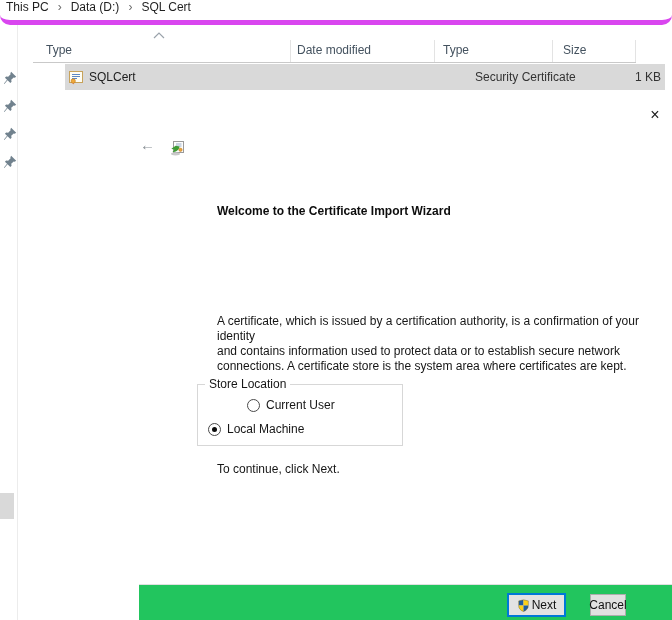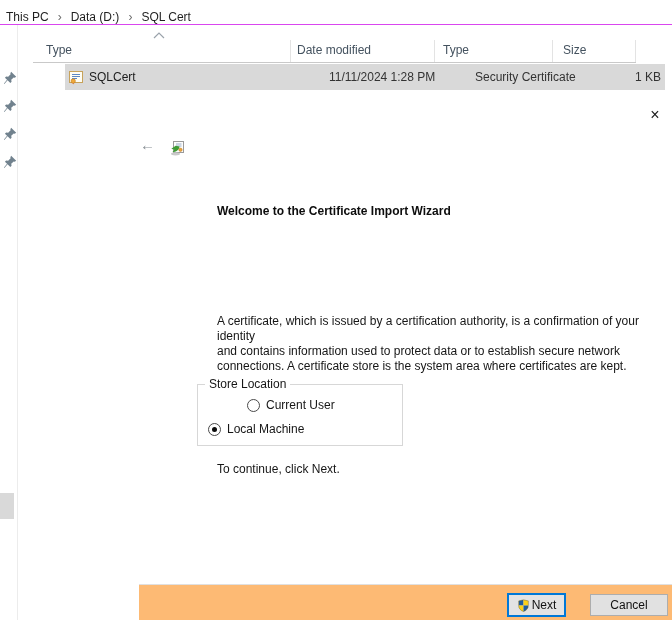--- a/index.html
+++ b/index.html
@@ -2,21 +2,21 @@
 <html><head>
 <meta charset="utf-8">
 <style>
   * { margin:0; padding:0; box-sizing:border-box; }
   html,body { width:672px; height:620px; background:#fff; overflow:hidden;
               font-family:"Liberation Sans","DejaVu Sans",sans-serif; font-size:12px; color:#1f1f1f; }
   .abs { position:absolute; }
 
   
   .address-bar { left:0; top:0; width:672px; height:25px; background:#fff;
-                 border-bottom:1px solid #d946ef; display:flex; align-items:flex-end; padding-left:4px; }
+                 border-bottom:5px solid #d946ef; display:flex; align-items:flex-start; padding-left:4px;border-radius:10px; }
   .crumb { padding:0 2px; color:#1f1f1f; cursor:default; }
   .crumb-sep { color:#6d6d6d; padding:0 7px; font-size:12px; }
 
   
   .nav-line { left:17px; top:25px; width:1px; height:595px; background:#ececec; }
   .pin { left:3px; width:14px; height:14px; }
   .nav-thumb { left:0; top:493px; width:14px; height:26px; background:#d9d9d9; }
 
   
   .header-row { left:33px; top:40px; width:603px; height:22px; color:#44525f; }
@@ -53,26 +53,26 @@
   .radio-row.r1 { top:37px; }
   .radio { width:13px; height:13px; border:1px solid #4a4a4a; border-radius:50%;
            background:#fff; position:relative; flex:0 0 auto; }
   .radio-row.selected .radio::after { content:""; position:absolute; left:3px; top:3px;
            width:5px; height:5px; border-radius:50%; background:#0c0c0c; }
   .radio-label { margin-left:6px; color:#161616; }
 
   .hint { position:absolute; left:78px; top:362px; color:#161616; }
 
   .dlg-footer { position:absolute; left:0; top:484px; width:533px; height:36px;
-                background:#fdba74; border-top:1px solid #e0e0e0; }
+                background:#22c55e; border-top:1px solid #e0e0e0; }
   .btn { position:absolute; display:flex; align-items:center; justify-content:center;
          font-size:12px; color:#111; cursor:pointer; }
   .btn-next { left:368px; top:8px; width:59px; height:24px; background:#e3e3e3;
               border:2px solid #0078d7; gap:2px; }
-  .btn-cancel { left:451px; top:9px; width:78px; height:22px; background:#e1e1e1;
+  .btn-cancel { left:451px; top:9px; width:36px; height:22px; background:#e1e1e1;
                 border:1px solid #adadad; }
 </style>
 </head>
 <body>
 
 <div class="abs address-bar">
   <span class="crumb">This PC</span>
   <span class="crumb-sep">›</span>
   <span class="crumb">Data (D:)</span>
   <span class="crumb-sep">›</span>
@@ -114,21 +114,20 @@
 <div class="abs file-row">
   <svg class="file-icon" viewBox="0 0 16 16">
     <rect x="1.5" y="2.5" width="13" height="11" fill="#fffdf3" stroke="#c7a25a"></rect>
     <line x1="4" y1="5.5" x2="12" y2="5.5" stroke="#5b87c5"></line>
     <line x1="4" y1="7.5" x2="12" y2="7.5" stroke="#5b87c5"></line>
     <line x1="4" y1="9.5" x2="9" y2="9.5" stroke="#5b87c5"></line>
     <path d="M4.2 13.2 5.2 15.6 6.2 13.2Z" fill="#d9544f"></path>
     <circle cx="5.2" cy="12" r="2.2" fill="#f0a93a" stroke="#c07c1e" stroke-width="0.6"></circle>
   </svg>
   <span class="cell-name">SQLCert</span>
-  <span class="cell-date">11/11/2024 1:28 PM</span>
   <span class="cell-type">Security Certificate</span>
   <span class="cell-size">1 KB</span>
 </div>
 
 <div class="abs dialog">
 
   <div class="close-btn">×</div>
 
   <div class="back-arrow">←</div>
 

